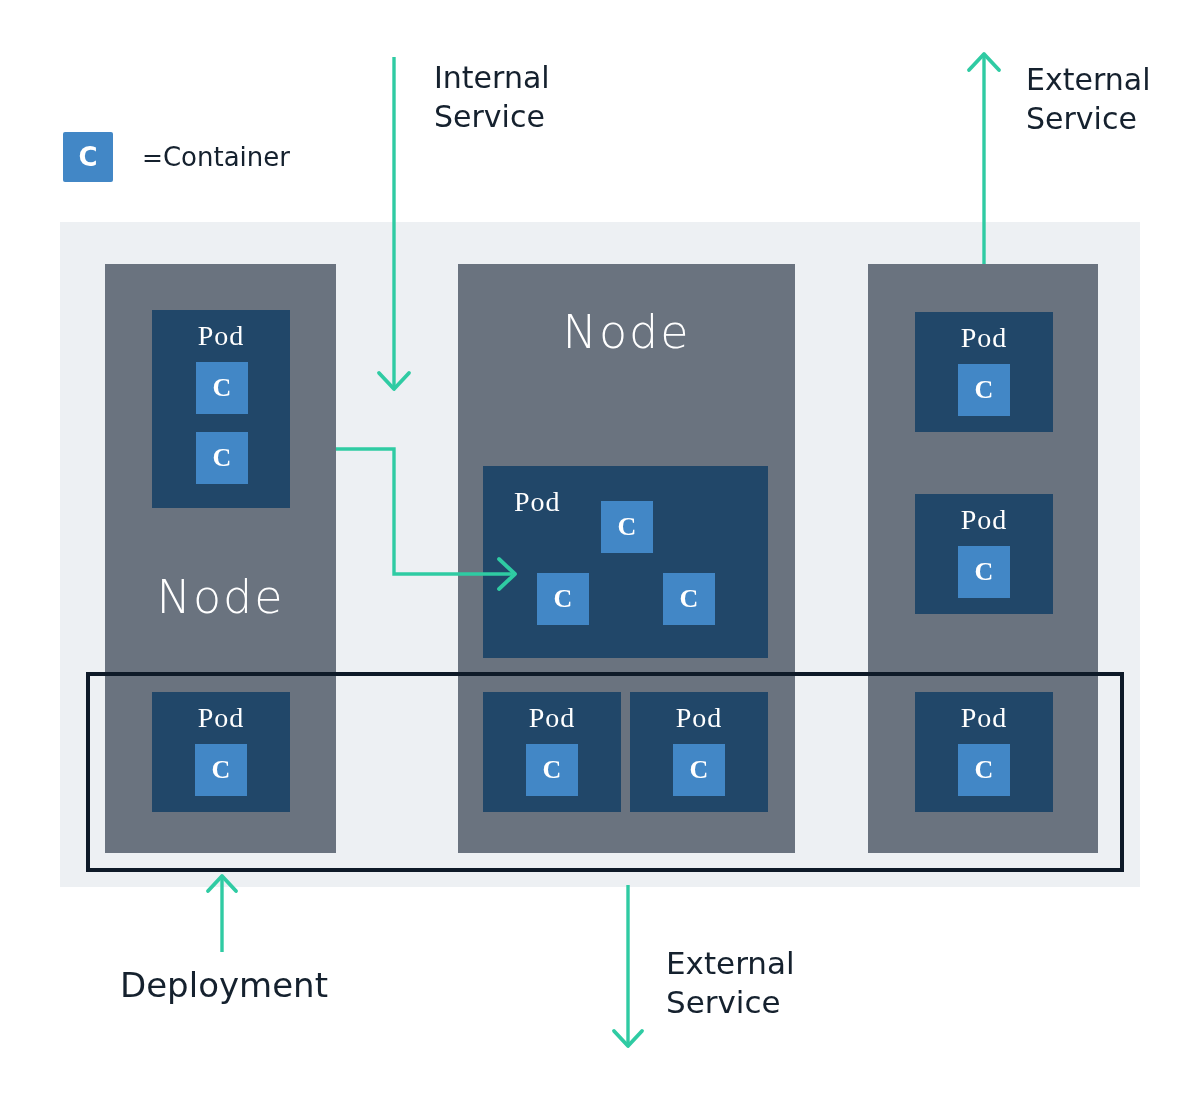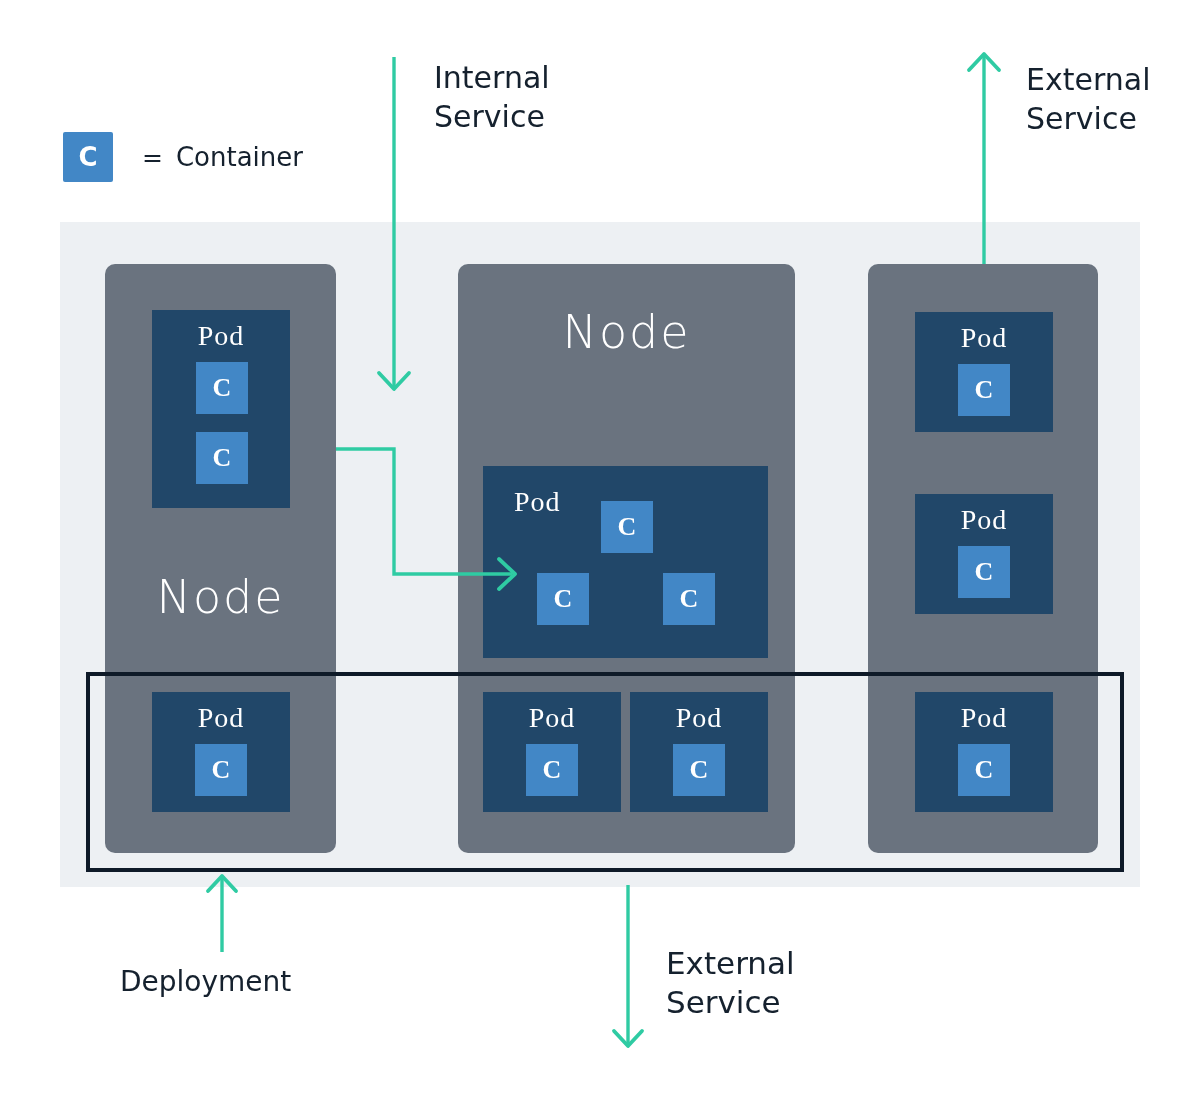--- a/index.html
+++ b/index.html
@@ -15,34 +15,34 @@
   *{box-sizing:border-box;margin:0;padding:0;}
   body{background:#ffffff;font-family:"DejaVu Sans","Liberation Sans",sans-serif;}
   #page{position:relative;width:1200px;height:1106px;background:#ffffff;overflow:hidden;}
 
   
   .legend{position:absolute;left:63px;top:132px;height:50px;display:flex;align-items:center;}
   .legend-swatch{width:50px;height:50px;background:var(--container-blue);border-radius:2px;
     display:flex;align-items:center;justify-content:center;color:var(--white);
     font-size:26px;font-weight:bold;}
   .legend-eq{margin-left:29px;font-size:25px;color:var(--text-dark);}
-  .legend-text{margin-left:13px;font-size:26px;color:var(--text-dark);}
+  .legend-text{font-size:26px;color:var(--text-dark);}
 
   
   .cluster-title{position:absolute;left:427px;top:158px;width:400px;text-align:center;
     font-size:42px;font-weight:bold;color:var(--text-dark);letter-spacing:0.5px;}
   .svc-label{position:absolute;font-size:30px;line-height:39px;color:var(--text-dark);}
   .svc-internal{left:434px;top:58px;width:160px;}
   .svc-ext-top{left:1026px;top:60px;width:150px;}
   .svc-ext-bottom{left:666px;top:944px;width:160px;font-size:31px;}
-  .deployment-label{position:absolute;left:120px;top:965px;font-size:28px;color:var(--text-dark);}
+  .deployment-label{position:absolute;left:120px;top:965px;font-size:34px;color:var(--text-dark);}
 
   
   .cluster-bg{position:absolute;left:60px;top:222px;width:1080px;height:665px;background:var(--cluster-bg);}
-  .node{position:absolute;background:var(--node-gray);border-radius:10px;}
+  .node{position:absolute;background:var(--node-gray);}
   .node-left{left:105px;top:264px;width:231px;height:589px;}
   .node-middle{left:458px;top:264px;width:337px;height:589px;}
   .node-right{left:868px;top:264px;width:230px;height:589px;}
   .node-label{position:absolute;width:100%;text-align:center;color:var(--white);
     font-size:46px;font-weight:300;letter-spacing:2px;}
   .node-label-left{top:306px;}
   .node-label-mid{top:41px;}
 
   
   .pod{position:absolute;background:var(--pod-navy);color:var(--white);font-family:Liberation Serif, serif;}

